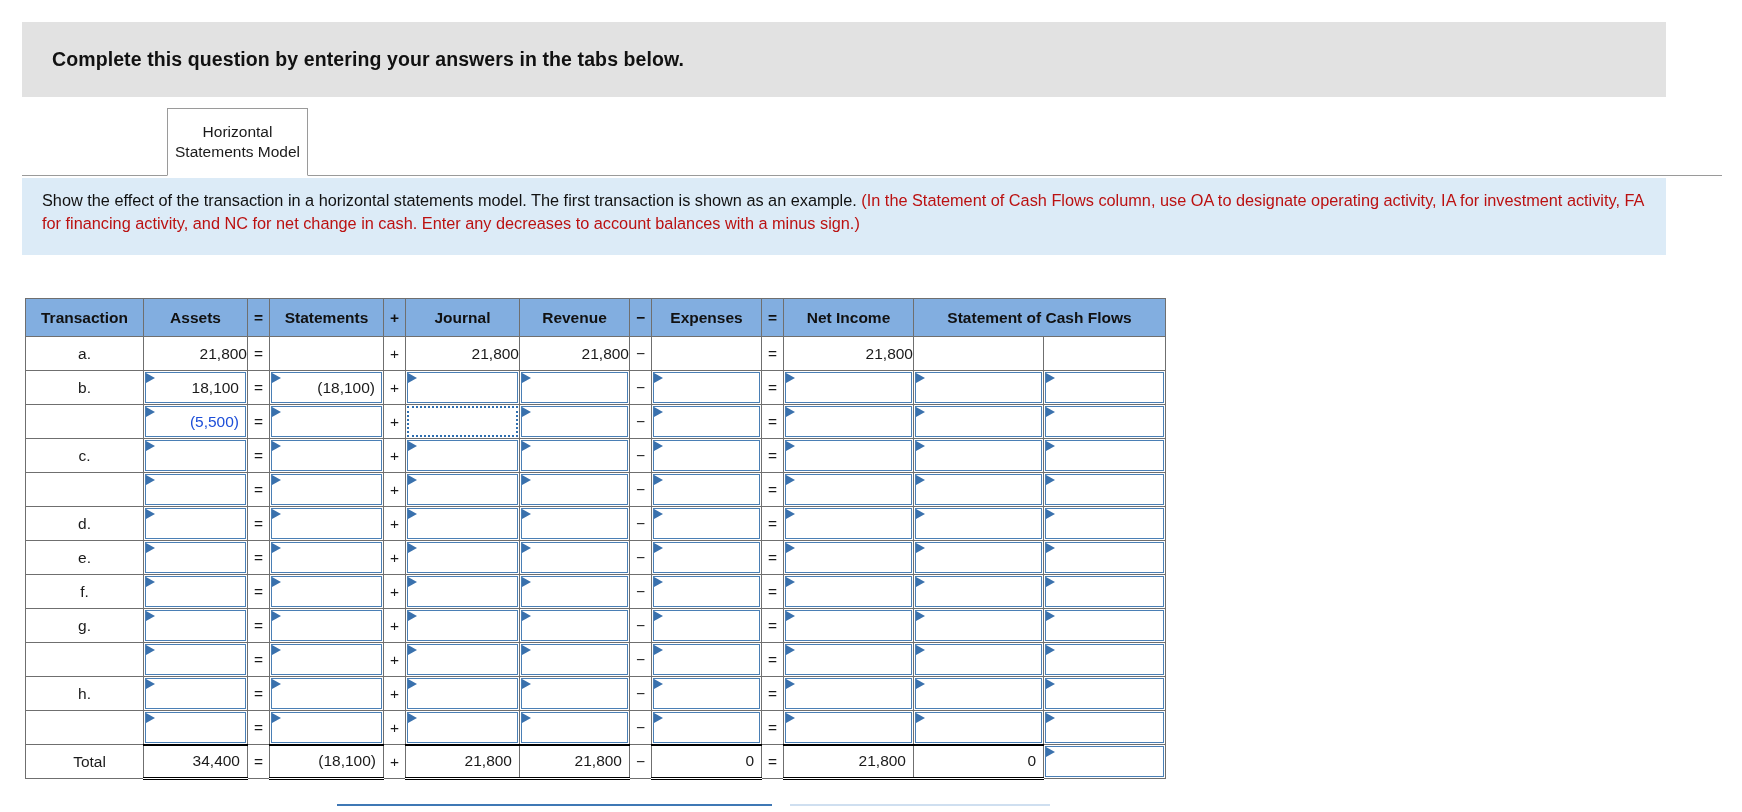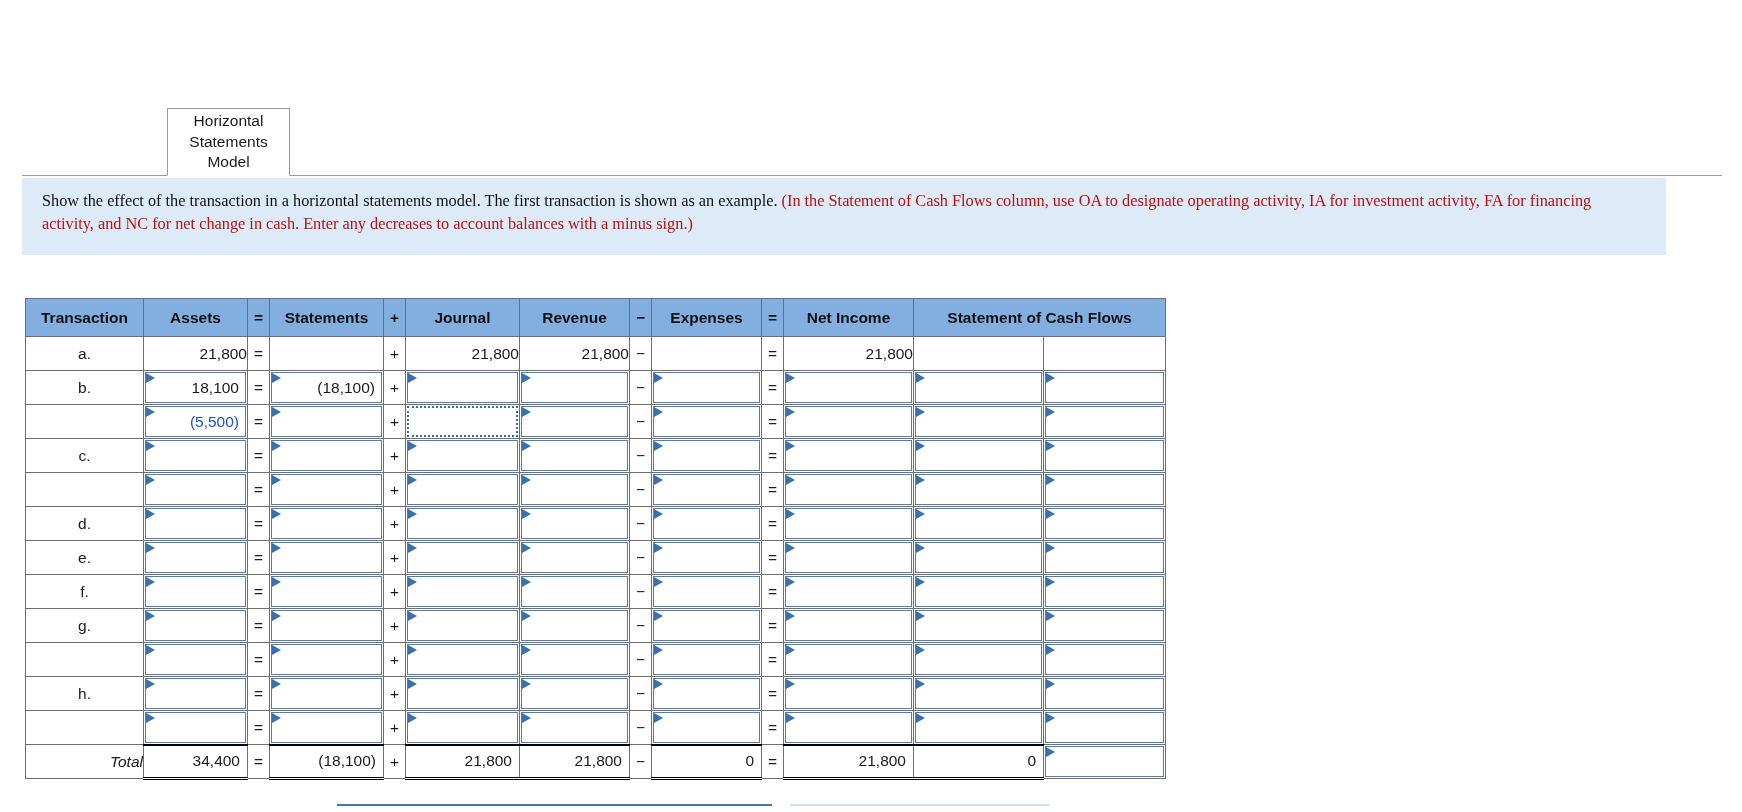--- a/index.html
+++ b/index.html
@@ -60,21 +60,21 @@
     left: 12px;
     top: 8px;
     width: 128px;
     height: 60px;
     background: #f2f2f2;
     border-bottom: 1px solid #9a9a9a;
   }
   .tab.active {
     left: 145px;
     top: 0px;
-    width: 123px;
+    width: 141px;
     height: 68px;
     background: #ffffff;
     border-bottom: 1px solid #ffffff;
     z-index: 4;
   }
   .tabline {
     position: absolute;
     left: 22px;
     top: 175px;
     width: 1700px;
@@ -91,21 +91,20 @@
     height: 77px;
     background: #dcebf7;
     box-sizing: border-box;
     padding: 11px 20px 0 20px;
   }
   .instruction p {
     margin: 0;
     font-size: 16.3px;
     line-height: 1.42;
     color: #111111;
-    font-family: Liberation Serif, serif;
   }
   .instr-red { color: #bb1111; }
 
   
   .tbl-wrap {
     position: absolute;
     left: 25px;
     top: 298px;
     border-collapse: collapse;
     border-radius: 25px;
@@ -140,23 +139,22 @@
     font-size: 15.5px;
     color: #1a1a1a;
     background: #ffffff;
   }
   td.rowlbl {
     text-align: center;
     font-size: 15.5px;
     color: #1a1a1a;
   }
   td.rowlbl.total {
-    text-align: right;
+    text-align: center;
     padding-left: 10px;
-    font-style: italic;
   }
   td.plain {
     text-align: right;
     padding-right: 7px;
     font-size: 15.5px;
   }
 
   
   td.inp { position: relative; border: 1px solid #6f6f6f; }
   .cellbox {
@@ -204,20 +202,23 @@
     height: 10px;
     background: #ffffff;
   }
   .btm-btn.faded { border-top: 2px solid #cfdff0; }
 </style>
 </head>
 <body>
 
 <div id="page">
 
+  <div class="banner">
+    <div class="banner-text">Complete this question by entering your answers in the tabs below.</div>
+  </div>
 
   <div class="tabstrip">
     <div class="tab active">
       <span>Horizontal Statements Model</span>
     </div>
   </div>
   <div class="tabline"></div>
 
   <div class="instruction">
     <p><span>Show the effect of the transaction in a horizontal statements model. The first transaction is shown as an example. </span><span class="instr-red">(In the Statement of Cash Flows column, use OA to designate operating activity, IA for investment activity, FA for financing activity, and NC for net change in cash. Enter any decreases to account balances with a minus sign.)</span></p>

